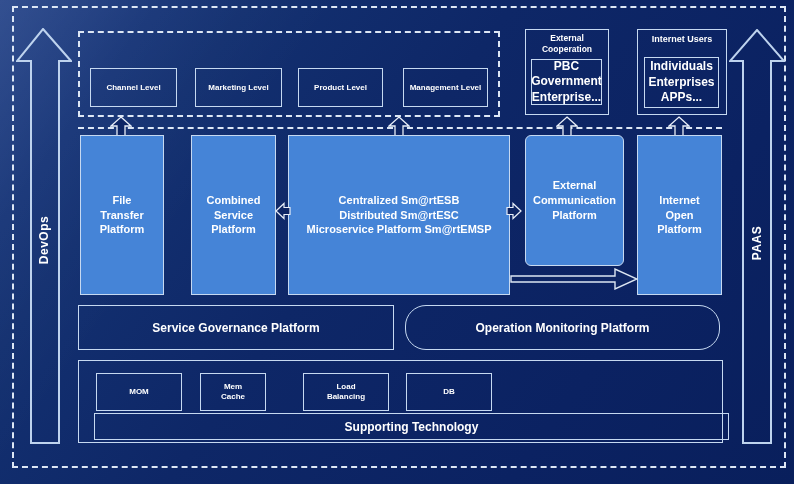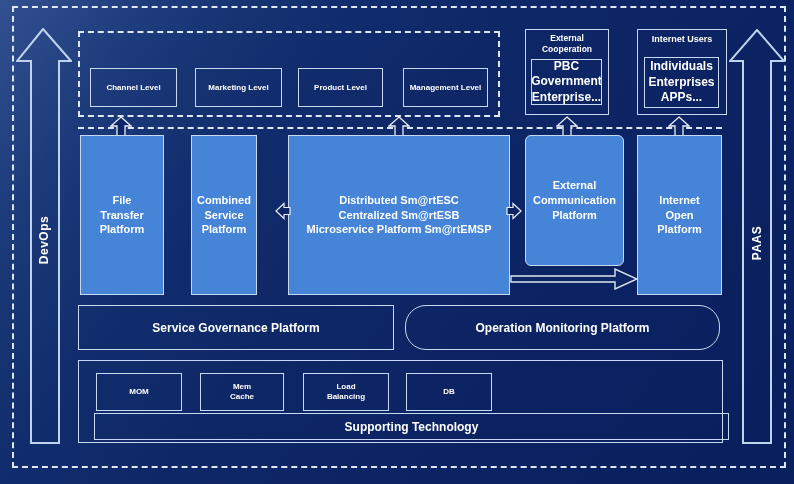--- a/index.html
+++ b/index.html
@@ -81,27 +81,27 @@
   <svg class="abs arrow-svg" style="left:556px;top:116px;" width="22" height="24" viewBox="0 0 22 24">
     <polygon points="11,1 21,10 15,10 15,23 7,23 7,10 1,10" fill="#0d2564" stroke="#e8eef8" stroke-width="1.3"></polygon>
   </svg>
   <svg class="abs arrow-svg" style="left:668px;top:116px;" width="22" height="24" viewBox="0 0 22 24">
     <polygon points="11,1 21,10 15,10 15,23 7,23 7,10 1,10" fill="#0d2564" stroke="#e8eef8" stroke-width="1.3"></polygon>
   </svg>
 
   <div class="abs blue-box" style="left:80px;top:135px;width:84px;height:160px;padding:0 14px;">
     <span class="lbl">File Transfer Platform</span>
   </div>
-  <div class="abs blue-box" style="left:191px;top:135px;width:66px;height:160px;padding:0 14px;">
+  <div class="abs blue-box" style="left:191px;top:135px;width:85px;height:160px;padding:0 14px;">
     <span class="lbl">Combined Service Platform</span>
   </div>
   <div class="abs blue-box" style="left:288px;top:135px;width:222px;height:160px;">
     <span class="lbl">
+      <span style="display:block;">Centralized Sm@rtESB</span>
       <span style="display:block;">Distributed Sm@rtESC</span>
-      <span style="display:block;">Centralized Sm@rtESB</span>
       <span style="display:block;">Microservice Platform Sm@rtEMSP</span>
     </span>
   </div>
   <div class="abs blue-box" style="left:525px;top:135px;width:99px;height:131px;padding:0 6px;border-radius:6px;">
     <span class="lbl">External Communication Platform</span>
   </div>
   <div class="abs blue-box" style="left:637px;top:135px;width:85px;height:160px;padding:0 14px;">
     <span class="lbl">Internet Open Platform</span>
   </div>
 
@@ -120,21 +120,21 @@
   </div>
   <div class="abs outline-box gov" style="left:405px;top:305px;width:315px;height:45px;border-radius:21px;">
     <span>Operation Monitoring Platform</span>
   </div>
 
   <div class="abs" style="left:78px;top:360px;width:645px;height:83px;border:1.5px solid #c6d9f1;"></div>
 
   <div class="abs outline-box tech" style="left:96px;top:373px;width:86px;height:38px;">
     <span>MOM</span>
   </div>
-  <div class="abs outline-box tech" style="left:200px;top:373px;width:63px;height:38px;padding:0 41px;">
+  <div class="abs outline-box tech" style="left:200px;top:373px;width:63px;height:38px;padding:0 32px;">
     <span>Mem Cache</span>
   </div>
   <div class="abs outline-box tech" style="left:303px;top:373px;width:86px;height:38px;padding:0 20px;">
     <span>Load Balancing</span>
   </div>
   <div class="abs outline-box tech" style="left:406px;top:373px;width:86px;height:38px;">
     <span>DB</span>
   </div>
 
   <div class="abs outline-box gov" style="left:94px;top:413px;width:635px;height:27px;">

